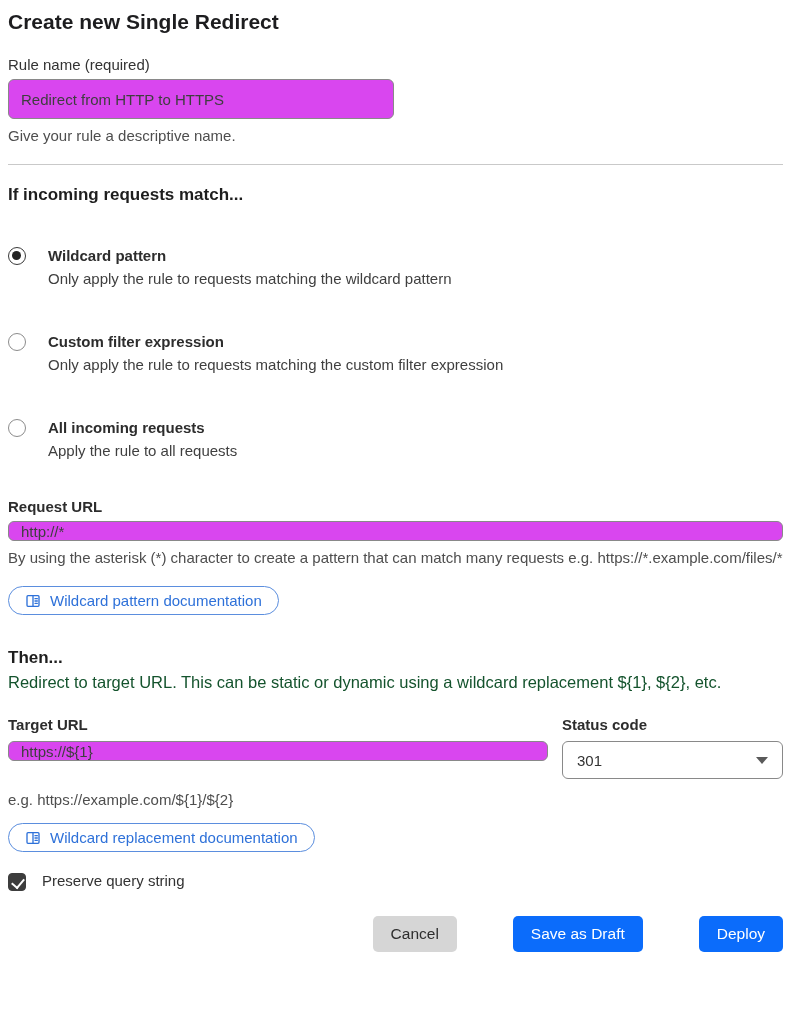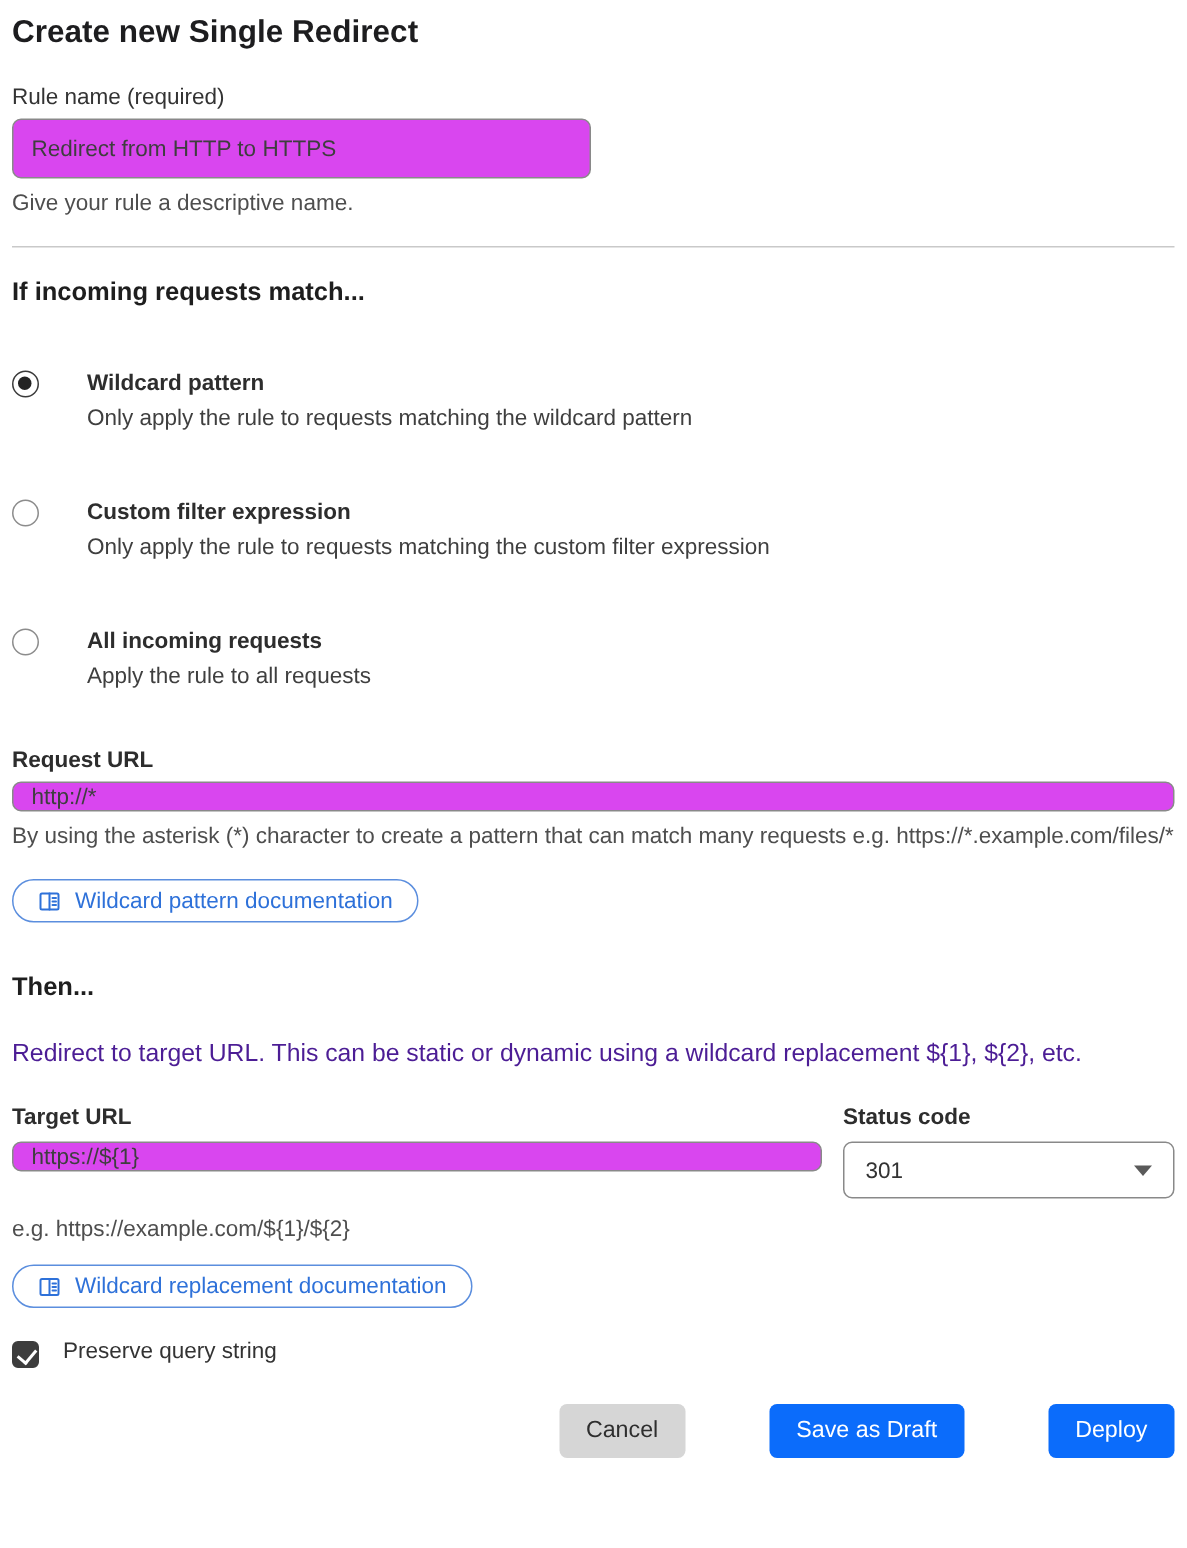--- a/index.html
+++ b/index.html
@@ -38,21 +38,21 @@
 
   hr.divider { margin-top: 17px; border: none; border-top: 1px solid #c9c9c9; }
 
   h2.section-heading {
     margin-top: 18px;
     font-size: 17px; line-height: 24px;
     font-weight: 700; color: #1e1e1e;
   }
 
   
-  .radio-option { display: flex; gap: 32px; cursor: default; }
+  .radio-option { display: flex; gap: 22px; cursor: default; }
   .radio-option.first { margin-top: 37px; }
   .radio-option + .radio-option { margin-top: 40px; }
   .radio-circle {
     flex: 0 0 auto;
     width: 18px; height: 18px; margin-top: 3px;
     border: 1.5px solid #8c8c8c; border-radius: 50%;
     position: relative; background: #fff;
   }
   .radio-circle.checked { border-color: #3a3a3a; }
   .radio-circle.checked::after {
@@ -74,21 +74,21 @@
     border: 1px solid #5b8ede; border-radius: 15px;
     background: #fff; color: #2e71d9;
     font: inherit; font-size: 15px; line-height: 1;
     cursor: pointer;
   }
   .doc-pill .book-icon { display: inline-flex; }
   .doc-pill.second { margin-top: 12px; }
 
   h2.then-heading { margin-top: 31px; }
 
-  .then-desc { margin-top: 20px; font-size: 16.5px; line-height: 24px; color: #4c1d95; }
+  .then-desc { font-size: 16.5px; line-height: 24px; color: #14532d; }
 
   .dual-row { display: flex; gap: 14px; }
   .dual-row .col-a { width: 540px; }
   .dual-row .col-b { flex: 1; }
   .dual-labels { margin-top: 20px; }
   .dual-labels .field-label { margin-top: 0; }
   .dual-fields { margin-top: 5px; }
   .dual-fields input.text-input { margin-top: 0; width: 100%; }
 
   .select-box {
@@ -101,21 +101,21 @@
   }
   .caret-down {
     width: 0; height: 0;
     border-left: 6px solid transparent;
     border-right: 6px solid transparent;
     border-top: 7px solid #5a5a5a;
   }
 
   .help-eg { margin-top: 9px; }
 
-  .checkbox-row { margin-top: 18px; display: flex; gap: 16px; align-items: flex-end; }
+  .checkbox-row { margin-top: 18px; display: flex; gap: 16px; align-items: center; }
   .checkbox-box {
     flex: 0 0 auto;
     width: 18px; height: 18px; margin-top: 2px;
     border-radius: 4px; border: 1.5px solid #8c8c8c;
     background: #fff; position: relative; cursor: pointer;
   }
   .checkbox-box.checked { background: #3d3d3d; border-color: #3d3d3d; }
   .checkbox-box.checked::after {
     content: ""; position: absolute;
     left: 4.5px; top: 1.5px;

